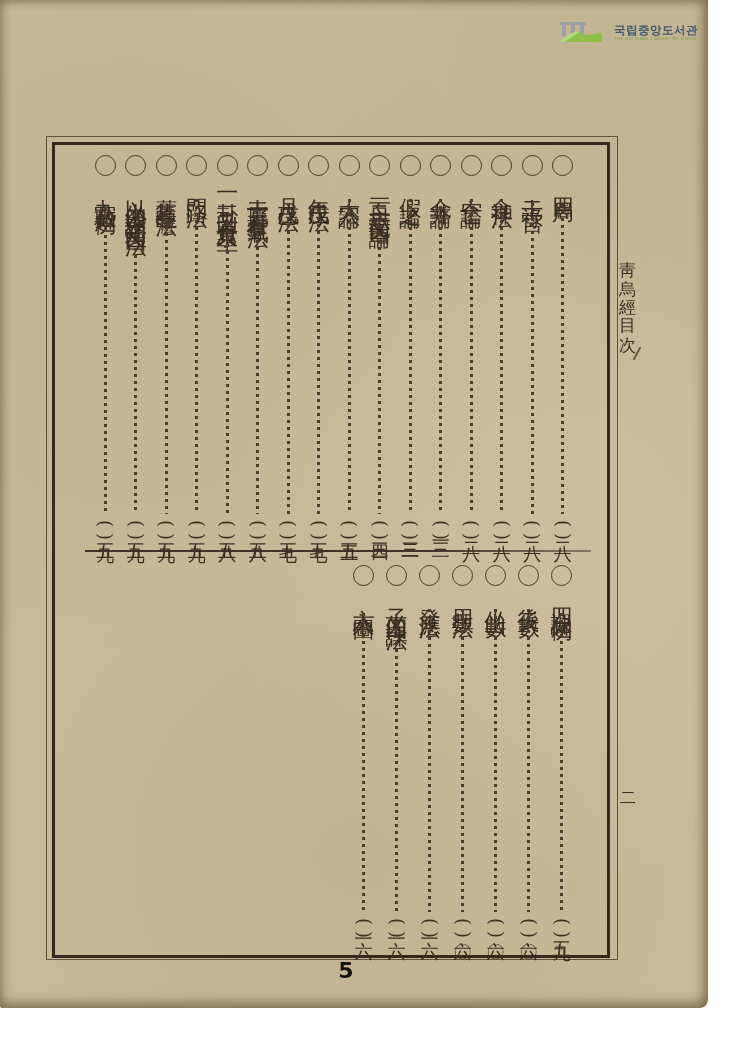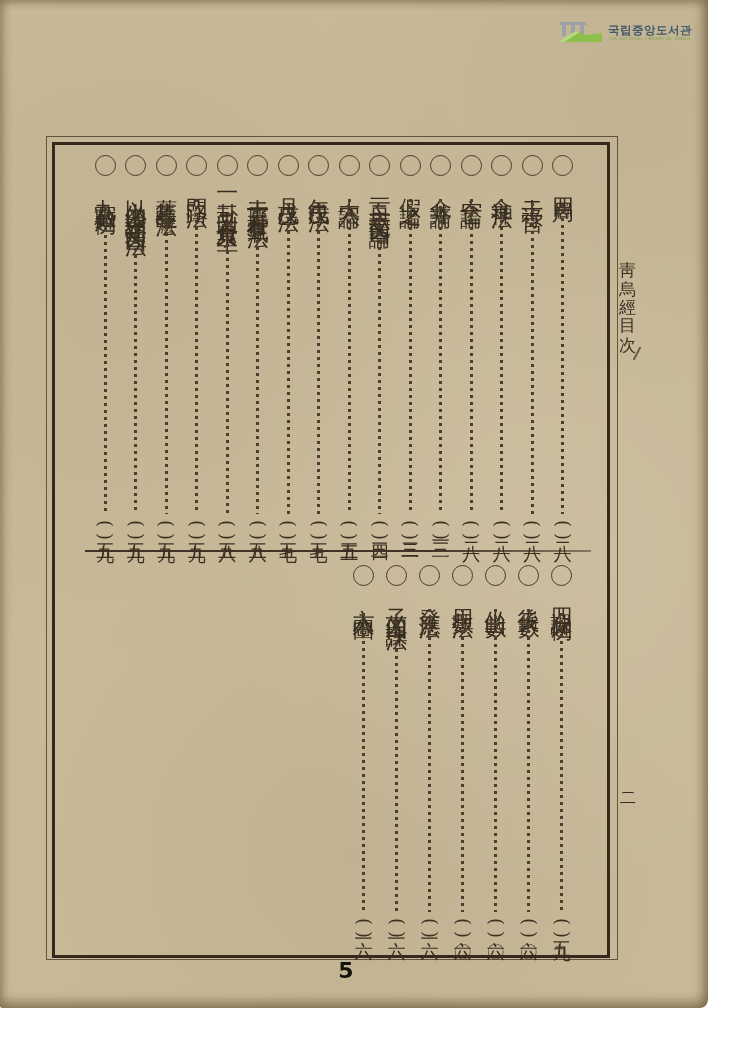--- a/index.html
+++ b/index.html
@@ -20,21 +20,21 @@
     box-shadow:
       inset -7px 0 10px rgba(92,74,44,.38),
       inset 0 -8px 10px rgba(92,74,44,.34),
       inset 5px 0 8px rgba(92,74,44,.22),
       inset 0 4px 6px rgba(92,74,44,.18);
     border-radius:0 0 8px 2px;
   }
   
   .logo{position:absolute;left:556px;top:18px;width:150px;height:30px;display:flex;align-items:flex-start;}
   .logo-icon{width:46px;height:26px;position:relative;flex:0 0 auto;}
-  .logo-texts{margin-left:6px;padding-top:7px;}
+  .logo-texts{margin-left:12px;padding-top:7px;}
   .logo-kr{font-family:"DejaVu Sans","Liberation Sans",sans-serif;font-weight:bold;
     font-size:11.5px;line-height:11px;color:#41596b;letter-spacing:.5px;}
   .logo-en{font-family:"DejaVu Sans","Liberation Sans",sans-serif;
     font-size:4.3px;line-height:6px;color:#83a254;letter-spacing:.3px;}
   
   .frame-outer{position:absolute;left:46px;top:136px;width:570px;height:822px;
     border:1px solid rgba(62,50,34,.75);}
   .frame-inner{position:absolute;left:52px;top:142px;width:552px;height:810px;
     border:3px solid #33291d;}
   .divider{position:absolute;left:85px;top:550px;width:506px;height:2px;

